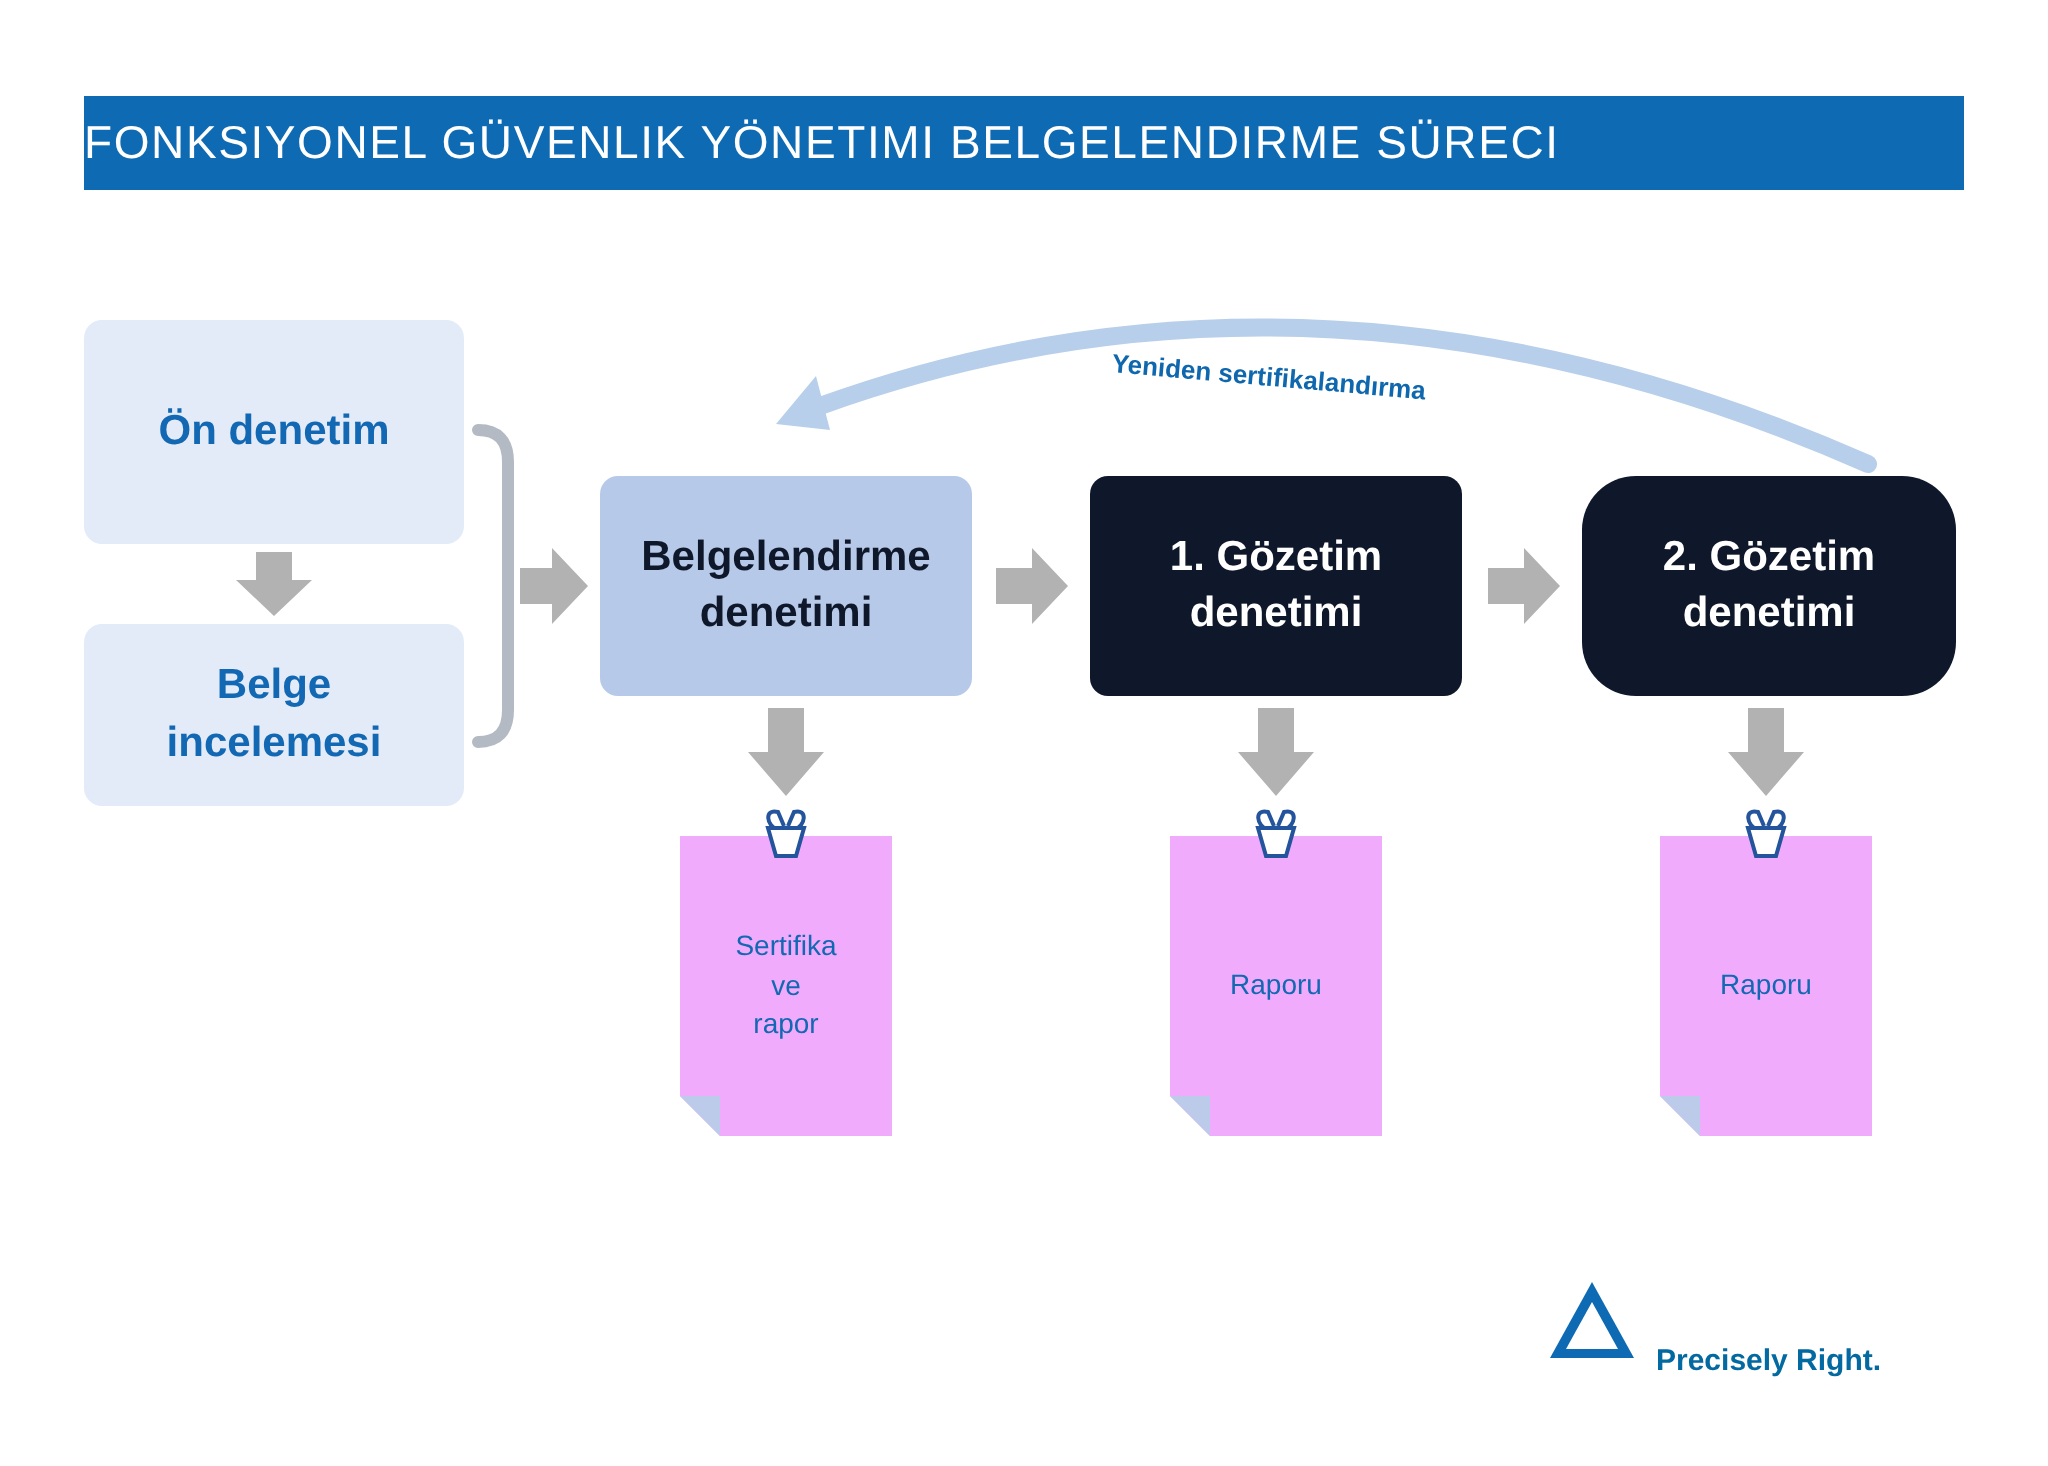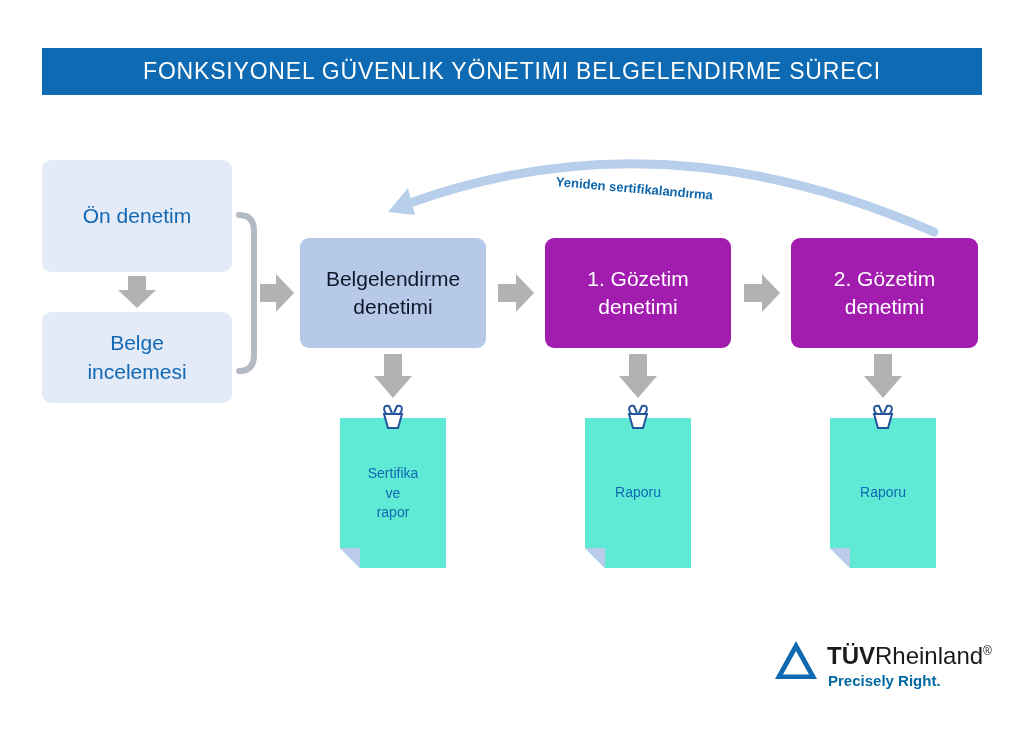--- a/index.html
+++ b/index.html
@@ -13,66 +13,66 @@
     background: #ffffff;
     overflow: hidden;
   }
 
   .banner {
     position: absolute;
     left: 42px; top: 48px;
     width: 940px; height: 47px;
     background: #0e6ab2;
     color: #ffffff;
-    display: flex; align-items: center; justify-content: center;
+    display: flex; align-items: center; justify-content: flex-start;
     font-size: 23px;
     letter-spacing: 0.8px;
   }
 
   .overlay {
     position: absolute;
     left: 0; top: 0;
     width: 1024px; height: 733px;
     pointer-events: none;
   }
 
   .box {
     position: absolute;
     border-radius: 9px;
     display: flex; align-items: center; justify-content: center;
     text-align: center;
     font-size: 21px;
     line-height: 1.35;
   }
-  .box span { white-space: pre-line; }
+  .box span { white-space: pre-line; font-weight: bold; }
   .box.light { background: #e4ebf8; color: #1268b3; }
   .box.mid   { background: #b7c9e8; color: #0f172a; }
-  .box.dark  { background: #a21caf; color: #ffffff; }
+  .box.dark  { background: #0f172a; color: #ffffff; }
 
   #box-on            { left: 42px;  top: 160px; width: 190px; height: 112px; }
   #box-belge         { left: 42px;  top: 312px; width: 190px; height: 91px; }
   #box-belgelendirme { left: 300px; top: 238px; width: 186px; height: 110px; }
   #box-g1            { left: 545px; top: 238px; width: 186px; height: 110px; }
-  #box-g2            { left: 791px; top: 238px; width: 187px; height: 110px; }
+  #box-g2            { left: 791px; top: 238px; width: 187px; height: 110px; border-radius: 27px; }
 
   .recert-label {
     position: absolute;
     left: 556px; top: 174px;
     color: #0f67ae;
     font-size: 13px;
     font-weight: bold;
     transform: rotate(5deg);
     transform-origin: left center;
     white-space: nowrap;
   }
 
   .doc {
     position: absolute;
     width: 106px; height: 150px;
-    background: #5eead4;
+    background: #f0abfc;
   }
   #doc1 { left: 340px; top: 418px; }
   #doc2 { left: 585px; top: 418px; }
   #doc3 { left: 830px; top: 418px; }
 
   .doc .cut {
     position: absolute; left: 0; bottom: 0;
     width: 0; height: 0;
     border-bottom: 20px solid #ffffff;
     border-right: 20px solid transparent;
@@ -200,19 +200,16 @@
     <div class="cut"></div>
     <div class="flap"></div>
     <div class="doc-label">Raporu</div>
   </div>
 
   <div class="logo">
     <svg class="tri" width="46" height="44" viewBox="0 0 46 44">
       <polygon points="23,3 44,41 2,41" fill="#0e6ab2"></polygon>
       <polygon points="23,13 36,36.5 10,36.5" fill="#ffffff"></polygon>
     </svg>
-    <div class="brand">
-      <span class="bold">TÜV</span><span>Rheinland</span><span class="reg">®</span>
-    </div>
     <div class="tagline">Precisely Right.</div>
   </div>
 
 </div>
 
 </body></html>

